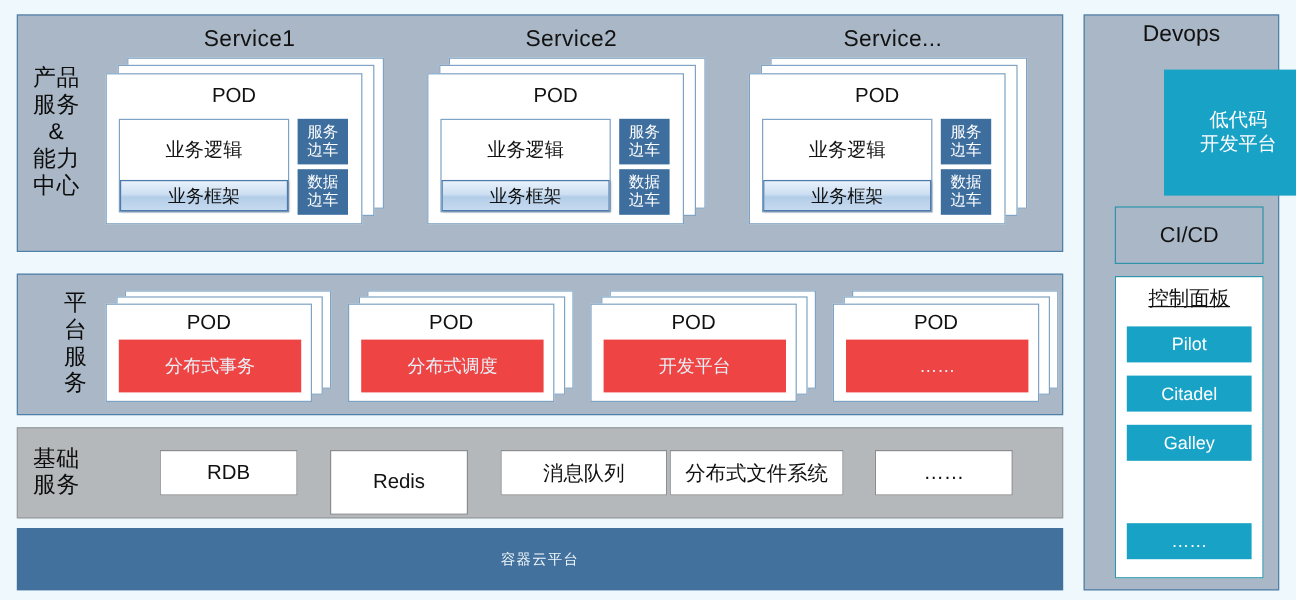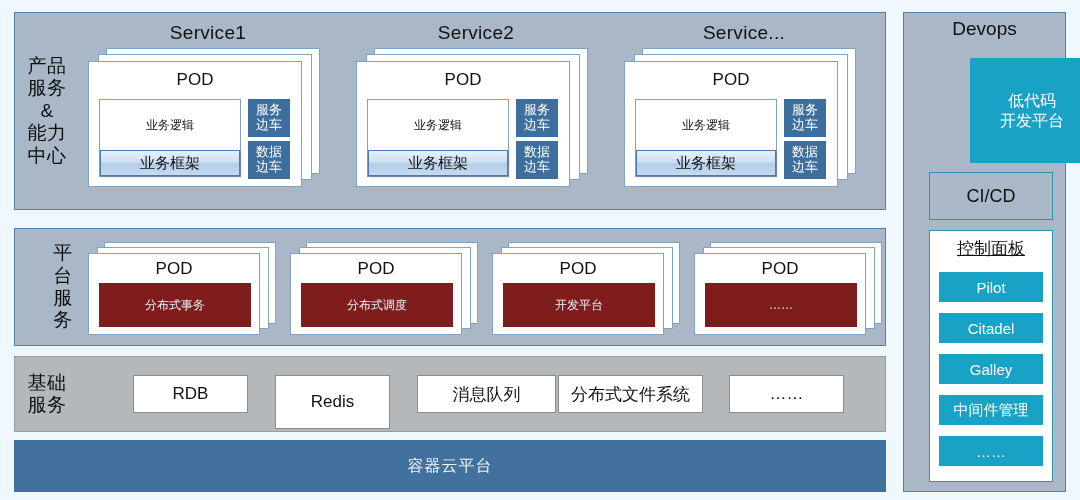--- a/index.html
+++ b/index.html
@@ -87,21 +87,21 @@
     background: #ffffff;
     border: 1px solid #7fa3c4;
     display: flex;
     flex-direction: column;
   }
   .biz-logic {
     flex: 1;
     display: flex;
     align-items: center;
     justify-content: center;
-    font-size: 12px;
+    font-size: 16px;
     color: #111;
   }
   .biz-frame {
     box-sizing: border-box;
     height: 26px;
     border: 1px solid #4a7ab0;
     background: linear-gradient(to bottom, #e8f1fb 0%, #cddff2 45%, #b3cde8 55%, #c6daef 100%);
     display: flex;
     align-items: center;
     justify-content: center;
@@ -143,23 +143,23 @@
   .ppod-title {
     position: absolute;
     left: 0; right: 0;
     text-align: center;
     font-size: 17px;
     color: #111;
   }
   .ppod-body {
     position: absolute;
     box-sizing: border-box;
-    background: #7f1d1d;
+    background: #ef4444;
     color: #e9f1f8;
-    font-size: 12px;
+    font-size: 15px;
     display: flex;
     align-items: center;
     justify-content: center;
   }
 
   
   .basic-chip {
     position: absolute;
     box-sizing: border-box;
     background: #ffffff;
@@ -170,21 +170,21 @@
     font-size: 17px;
     color: #111;
   }
 
   
   .cloudbar {
     position: absolute;
     box-sizing: border-box;
     background: #41719c;
     color: #f2f7fb;
-    font-size: 16px;
+    font-size: 12px;
     display: flex;
     align-items: center;
     justify-content: center;
     letter-spacing: 1px;
   }
 
   
   .devops-title {
     position: absolute;
     left: 0; right: 0;
@@ -370,16 +370,15 @@
 
   <div class="outline-box" style="left:929px; top:172px; width:124px; height:48px;">CI/CD</div>
 
   <div class="white-box" style="left:929px; top:230px; width:124px; height:252px;">
     <div class="white-box-title" style="top:6px;text-decoration:underline;">控制面板</div>
   </div>
 
   <div class="teal-btn" style="left:939px; top:272px; width:104px; height:30px;">Pilot</div>
   <div class="teal-btn" style="left:939px; top:354px; width:104px; height:30px;">Galley</div>
   <div class="teal-btn" style="left:939px; top:313px; width:104px; height:30px;">Citadel</div>
-  <div class="teal-btn" style="left:939px; top:395px; width:104px; height:30px;">中间件管理</div>
   <div class="teal-btn" style="left:939px; top:436px; width:104px; height:30px;">……</div>
 
 </div>
 
 </body></html>

